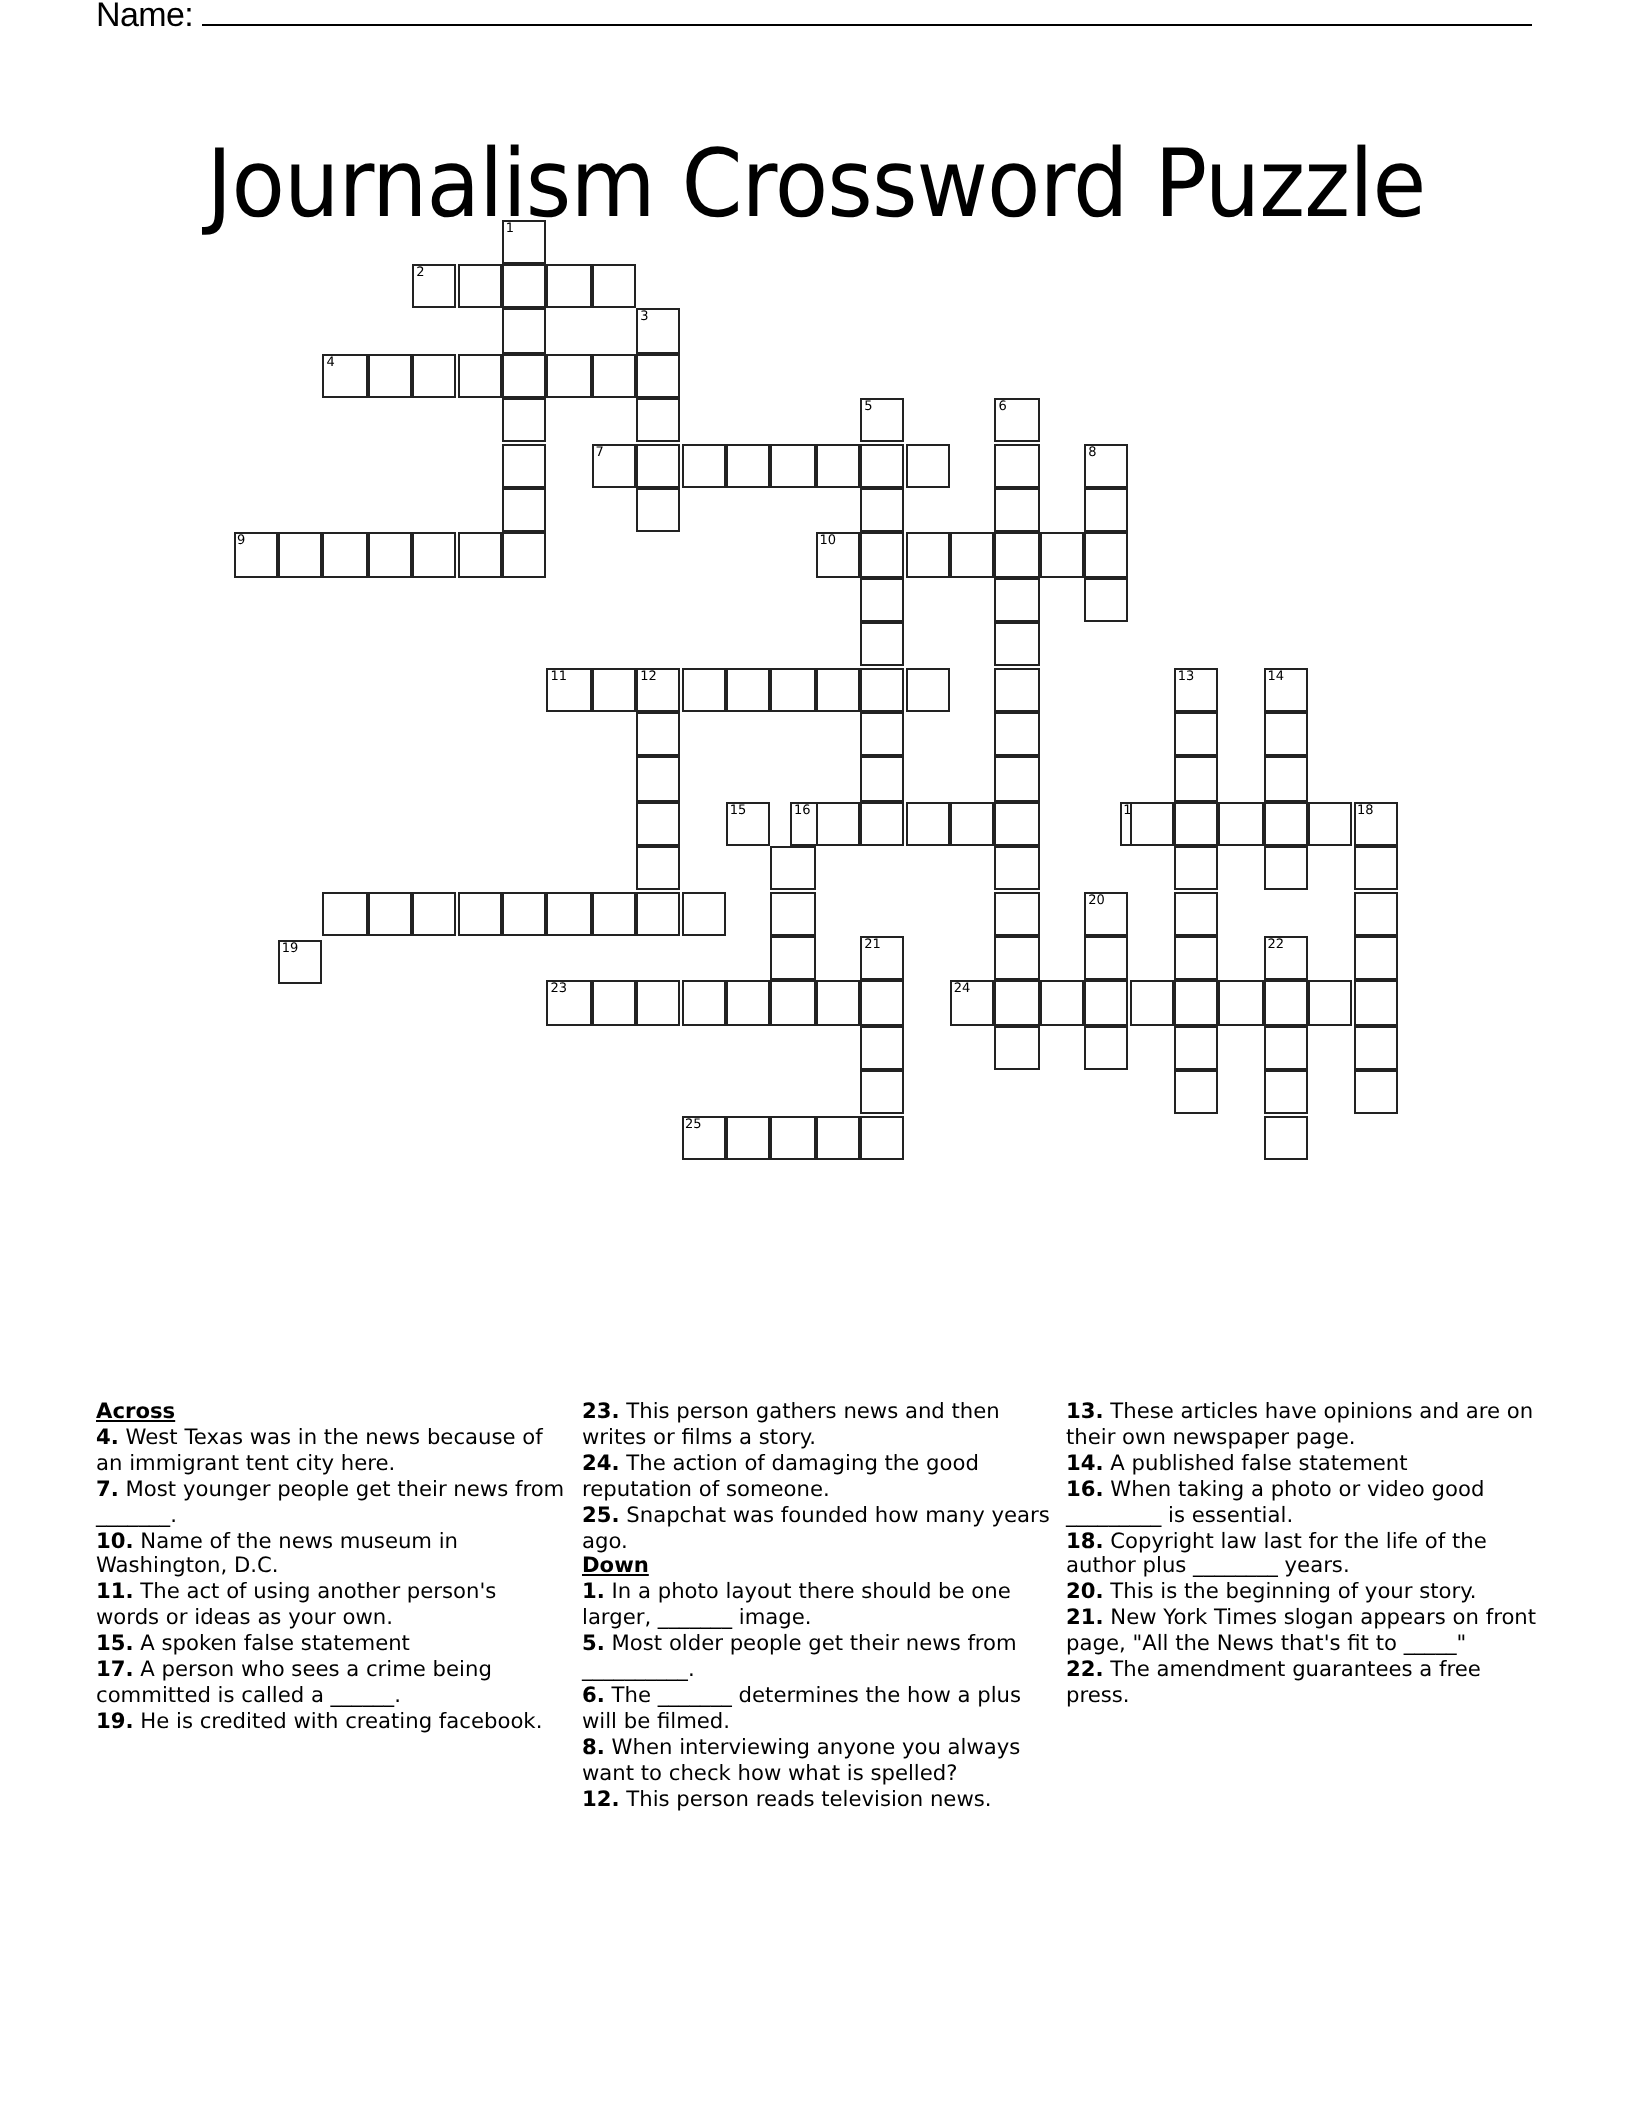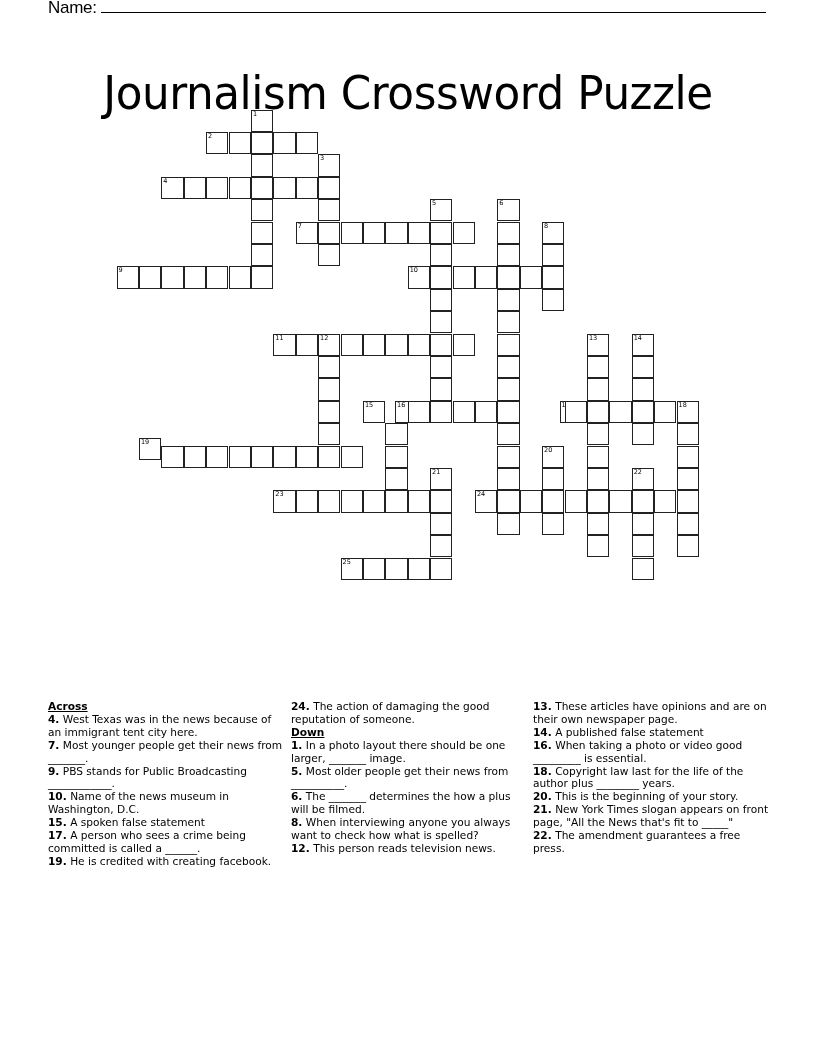--- a/index.html
+++ b/index.html
@@ -173,21 +173,21 @@
     <div class="cell" style="left: 654.6px; top: 401.2px;"></div>
     <div class="cell" style="left: 677px; top: 401.2px;">
       <span class="num">18</span>
     </div>
     <div class="cell" style="left: 677px; top: 423.6px;"></div>
     <div class="cell" style="left: 677px; top: 446px;"></div>
     <div class="cell" style="left: 677px; top: 468.4px;"></div>
     <div class="cell" style="left: 677px; top: 490.8px;"></div>
     <div class="cell" style="left: 677px; top: 513.2px;"></div>
     <div class="cell" style="left: 677px; top: 535.6px;"></div>
-    <div class="cell" style="left: 139.4px; top: 438px;">
+    <div class="cell" style="left: 139.4px; top: 470px;">
       <span class="num">19</span>
     </div>
     <div class="cell" style="left: 161.8px; top: 446px;"></div>
     <div class="cell" style="left: 184.2px; top: 446px;"></div>
     <div class="cell" style="left: 206.6px; top: 446px;"></div>
     <div class="cell" style="left: 229px; top: 446px;"></div>
     <div class="cell" style="left: 251.4px; top: 446px;"></div>
     <div class="cell" style="left: 273.8px; top: 446px;"></div>
     <div class="cell" style="left: 296.2px; top: 446px;"></div>
     <div class="cell" style="left: 341px; top: 446px;"></div>
@@ -231,29 +231,31 @@
     </div>
     <div class="cell" style="left: 363.4px; top: 558px;"></div>
     <div class="cell" style="left: 385.8px; top: 558px;"></div>
     <div class="cell" style="left: 408.2px; top: 558px;"></div>
   </div>
 
 <div class="clues" id="col1">
   <div class="heading">Across</div>
   <div class="clue"><b>4.</b> <span>West Texas was in the news because of an immigrant tent city here.</span></div>
   <div class="clue"><b>7.</b> <span>Most younger people get their news from _______.</span></div>
-  <div class="clue"><b>9.</b> <span>PBS stands for Public Broadcasting ____________.</span></div>
   <div class="clue"><b>10.</b> <span>Name of the news museum in Washington, D.C.</span></div>
+  <div class="clue"><b>11.</b> <span>The act of using another person's words or ideas as your own.</span></div>
   <div class="clue"><b>15.</b> <span>A spoken false statement</span></div>
   <div class="clue"><b>17.</b> <span>A person who sees a crime being committed is called a ______.</span></div>
   <div class="clue"><b>19.</b> <span>He is credited with creating facebook.</span></div>
 </div>
 
 <div class="clues" id="col2">
+  <div class="clue"><b>23.</b> <span>This person gathers news and then writes or films a story.</span></div>
   <div class="clue"><b>24.</b> <span>The action of damaging the good reputation of someone.</span></div>
+  <div class="clue"><b>25.</b> <span>Snapchat was founded how many years ago.</span></div>
   <div class="heading">Down</div>
   <div class="clue"><b>1.</b> <span>In a photo layout there should be one larger, _______ image.</span></div>
   <div class="clue"><b>5.</b> <span>Most older people get their news from __________.</span></div>
   <div class="clue"><b>6.</b> <span>The _______ determines the how a plus will be filmed.</span></div>
   <div class="clue"><b>8.</b> <span>When interviewing anyone you always want to check how what is spelled?</span></div>
   <div class="clue"><b>12.</b> <span>This person reads television news.</span></div>
 </div>
 
 <div class="clues" id="col3">
   <div class="clue"><b>13.</b> <span>These articles have opinions and are on their own newspaper page.</span></div>

